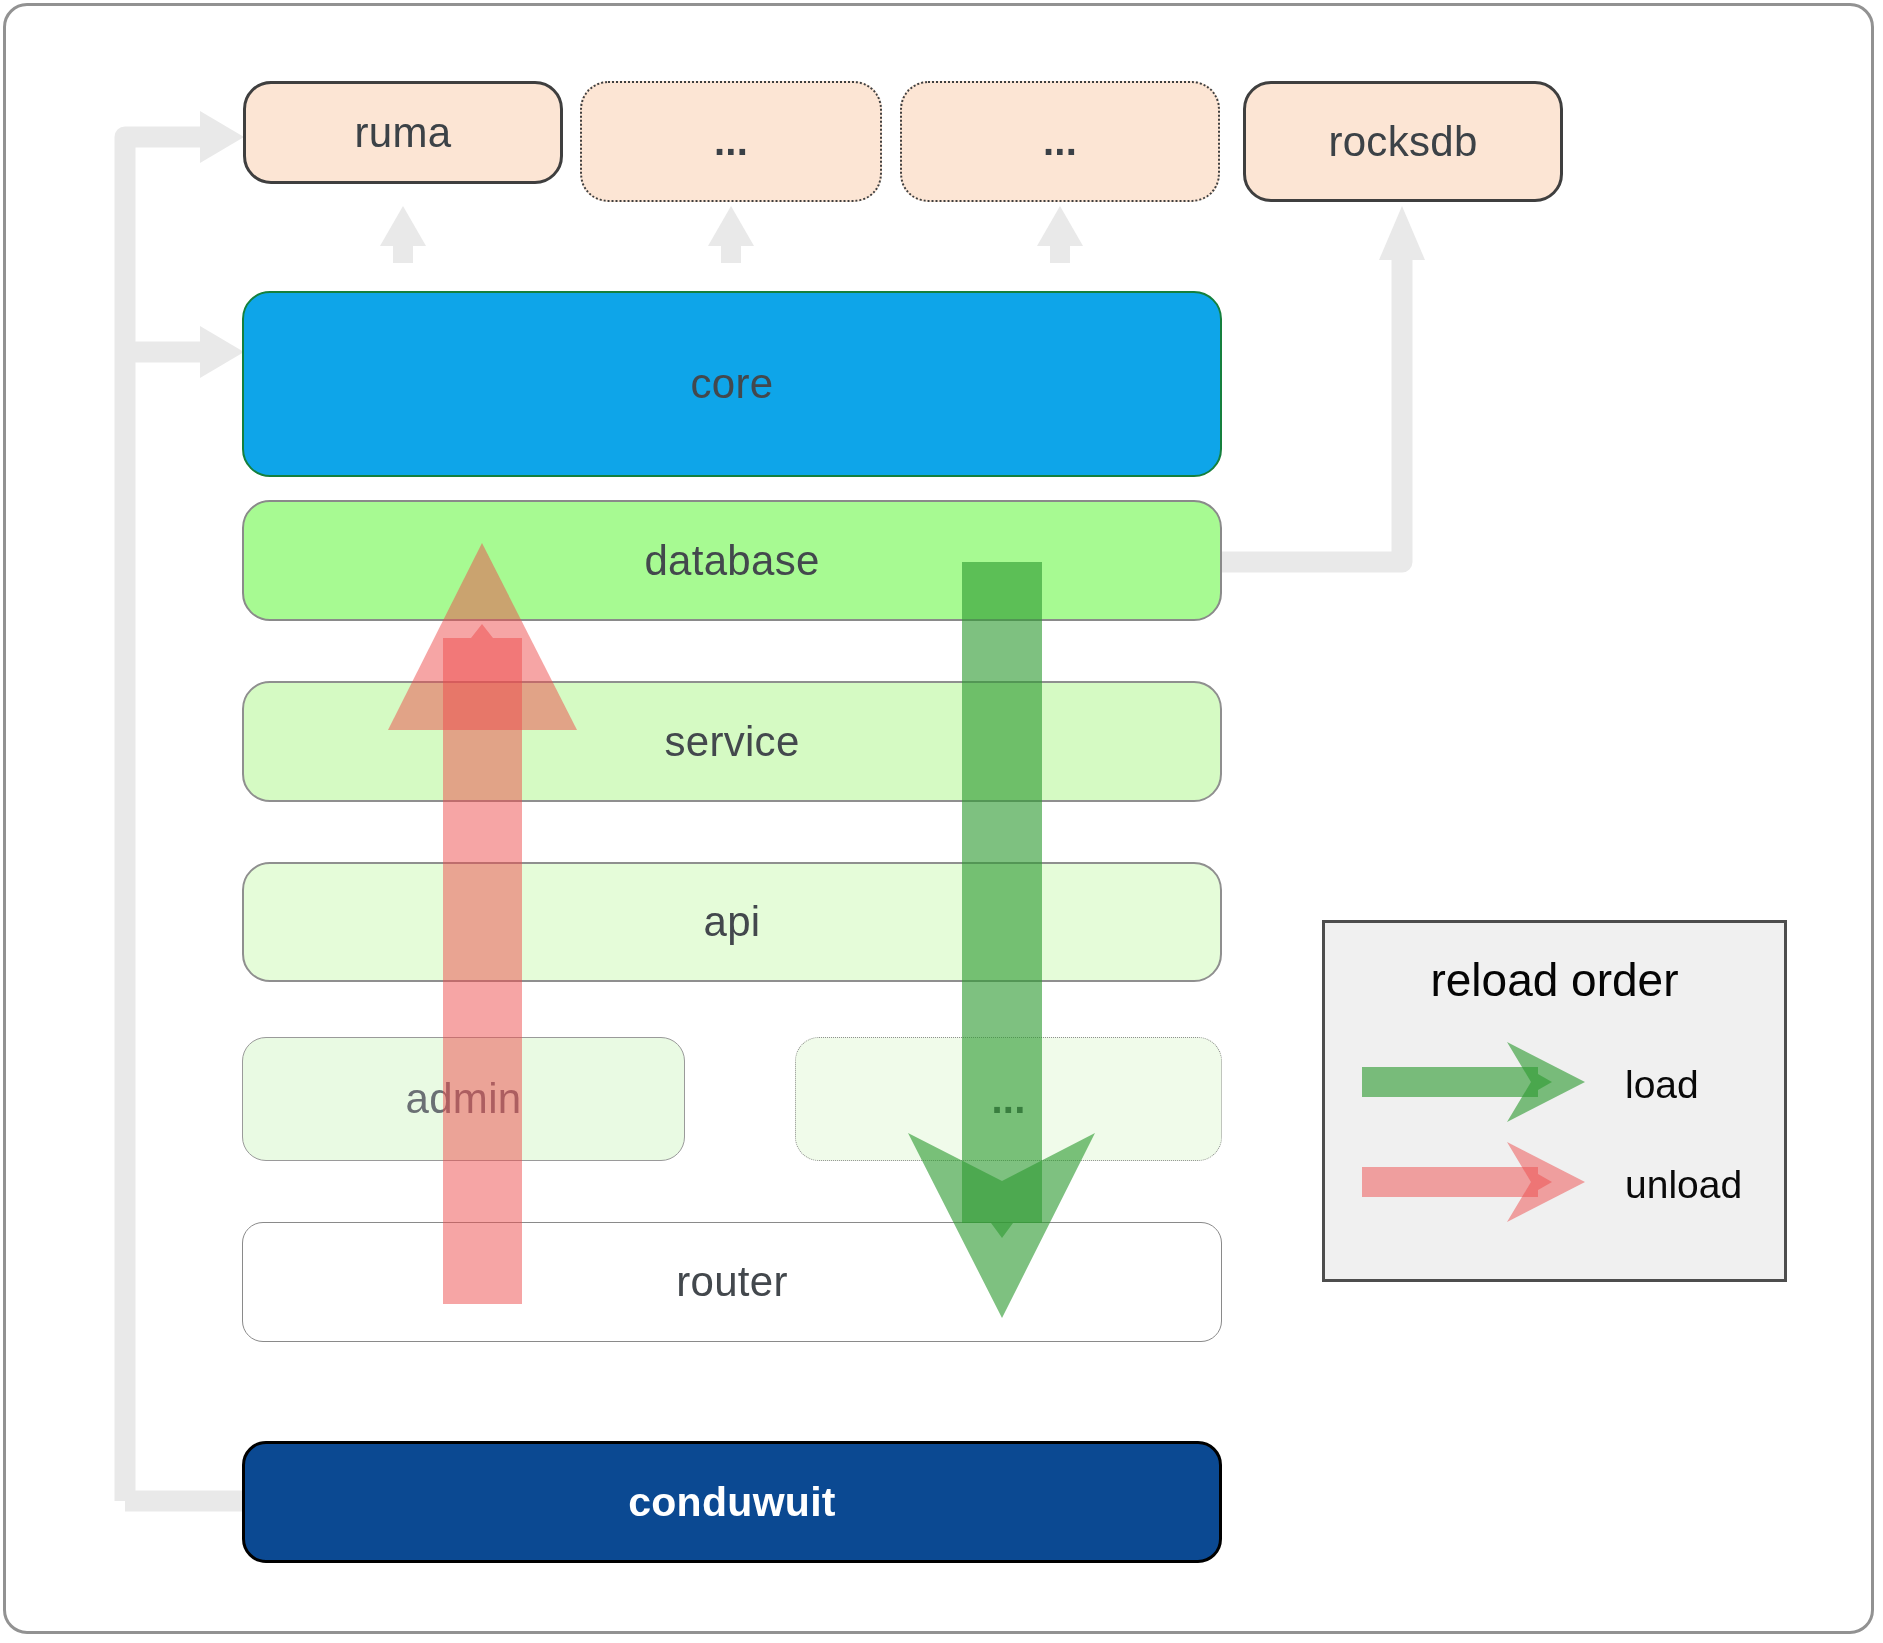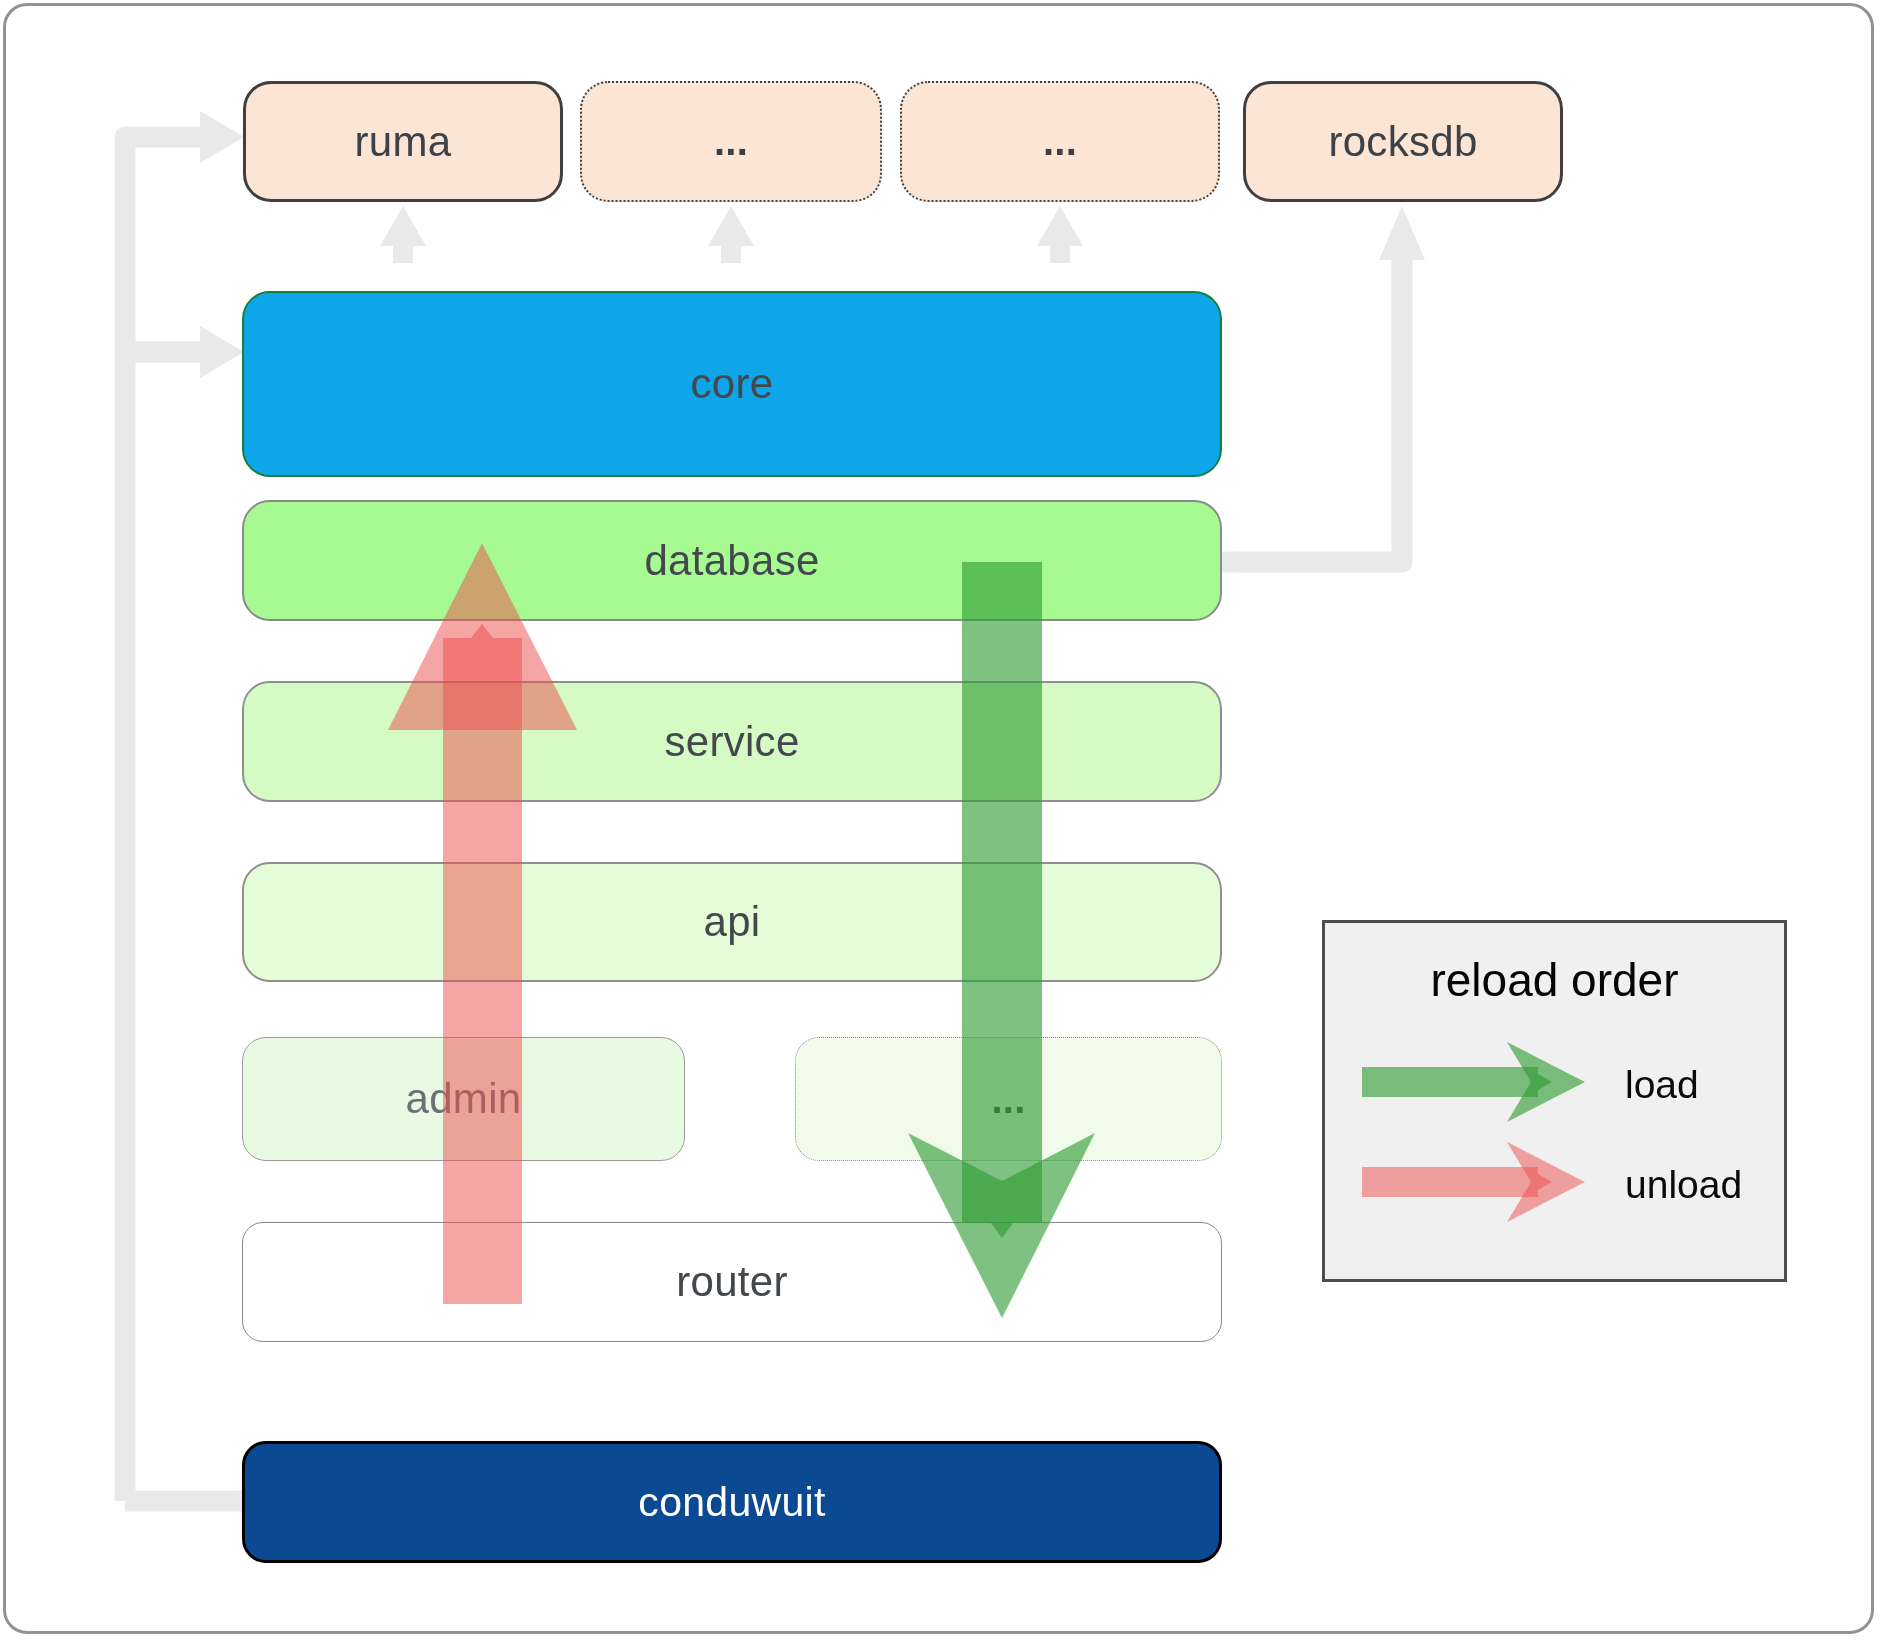--- a/index.html
+++ b/index.html
@@ -23,23 +23,23 @@
   .peach-solid{background:#fce5d4;border:3px solid #3f3f3f;color:#3c4247;}
   .peach-dotted{background:#fce5d4;border:2px dotted #3f3f3f;color:#3a4046;}
   .dots{font-weight:bold;font-size:40px;}
   .core{background:#0ea5e9;border:2px solid #15803d;margin-top:29px;}
   .database{background:#a7fa92;border:2px solid #8a8a8a;}
   .service{background:#d5fac3;border:2px solid #8f8f8f;}
   .api{background:#e5fcd9;border:2px solid #8f8f8f;}
   .admin{background:#e9fae3;border:1.5px solid #9a9a9a;color:#6b7074;}
   .ext-admin{background:#f0fbea;border:1.5px dotted #8f8f8f;color:#4a5056;}
   .router{background:#ffffff;border:1.5px solid #8a8a8a;}
-  .conduwuit{background:#0b4992;border:3px solid #000000;color:#ffffff;font-size:41px;}
+  .conduwuit{background:#0b4992;border:3px solid #000000;color:#ffffff;font-size:41px;font-weight:bold;}
   
-  .n-ruma{left:243px;top:81px;width:320px;height:121px;}
+  .n-ruma{left:243px;top:81px;width:320px;height:103px;}
   .n-ext1{left:580px;top:81px;width:302px;height:121px;}
   .n-ext2{left:900px;top:81px;width:320px;height:121px;}
   .n-rocksdb{left:1243px;top:81px;width:320px;height:121px;}
   .n-core{left:242px;top:262px;width:980px;height:186px;}
   .n-database{left:242px;top:500px;width:980px;height:121px;}
   .n-service{left:242px;top:681px;width:980px;height:121px;}
   .n-api{left:242px;top:862px;width:980px;height:120px;}
   .n-admin{left:242px;top:1037px;width:443px;height:124px;}
   .n-ext3{left:795px;top:1037px;width:427px;height:124px;}
   .n-router{left:242px;top:1222px;width:980px;height:120px;border-radius:21px;}

